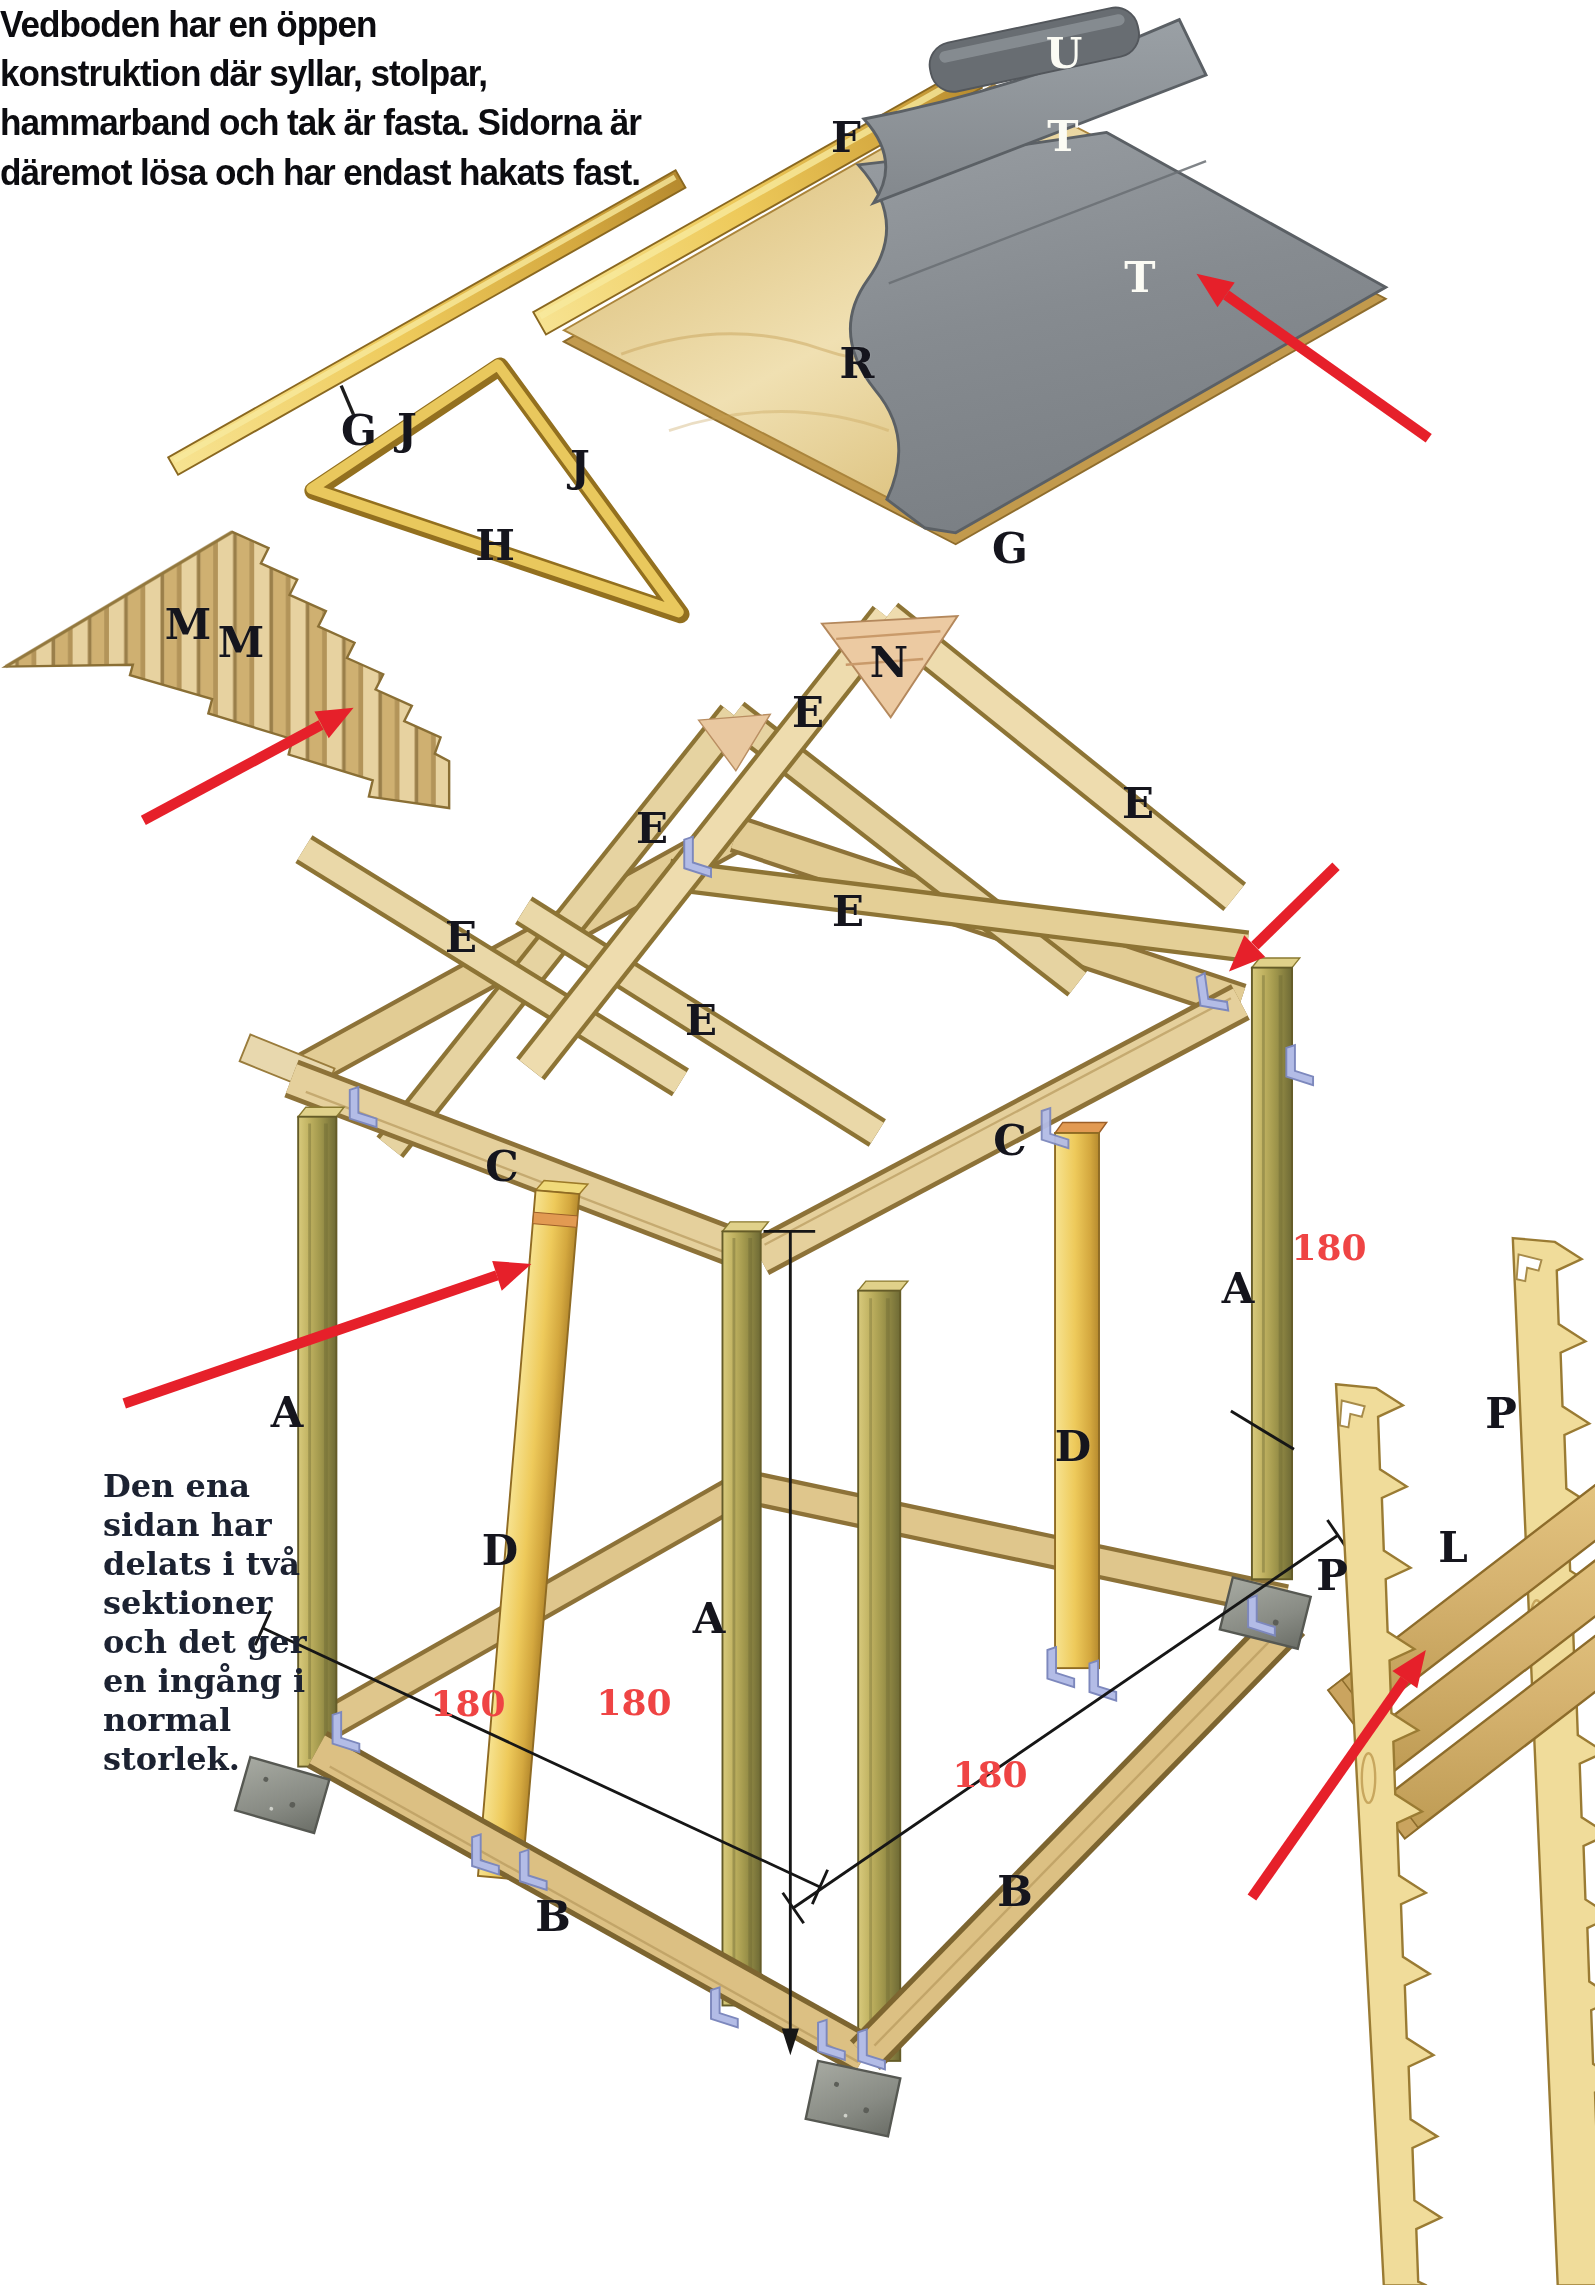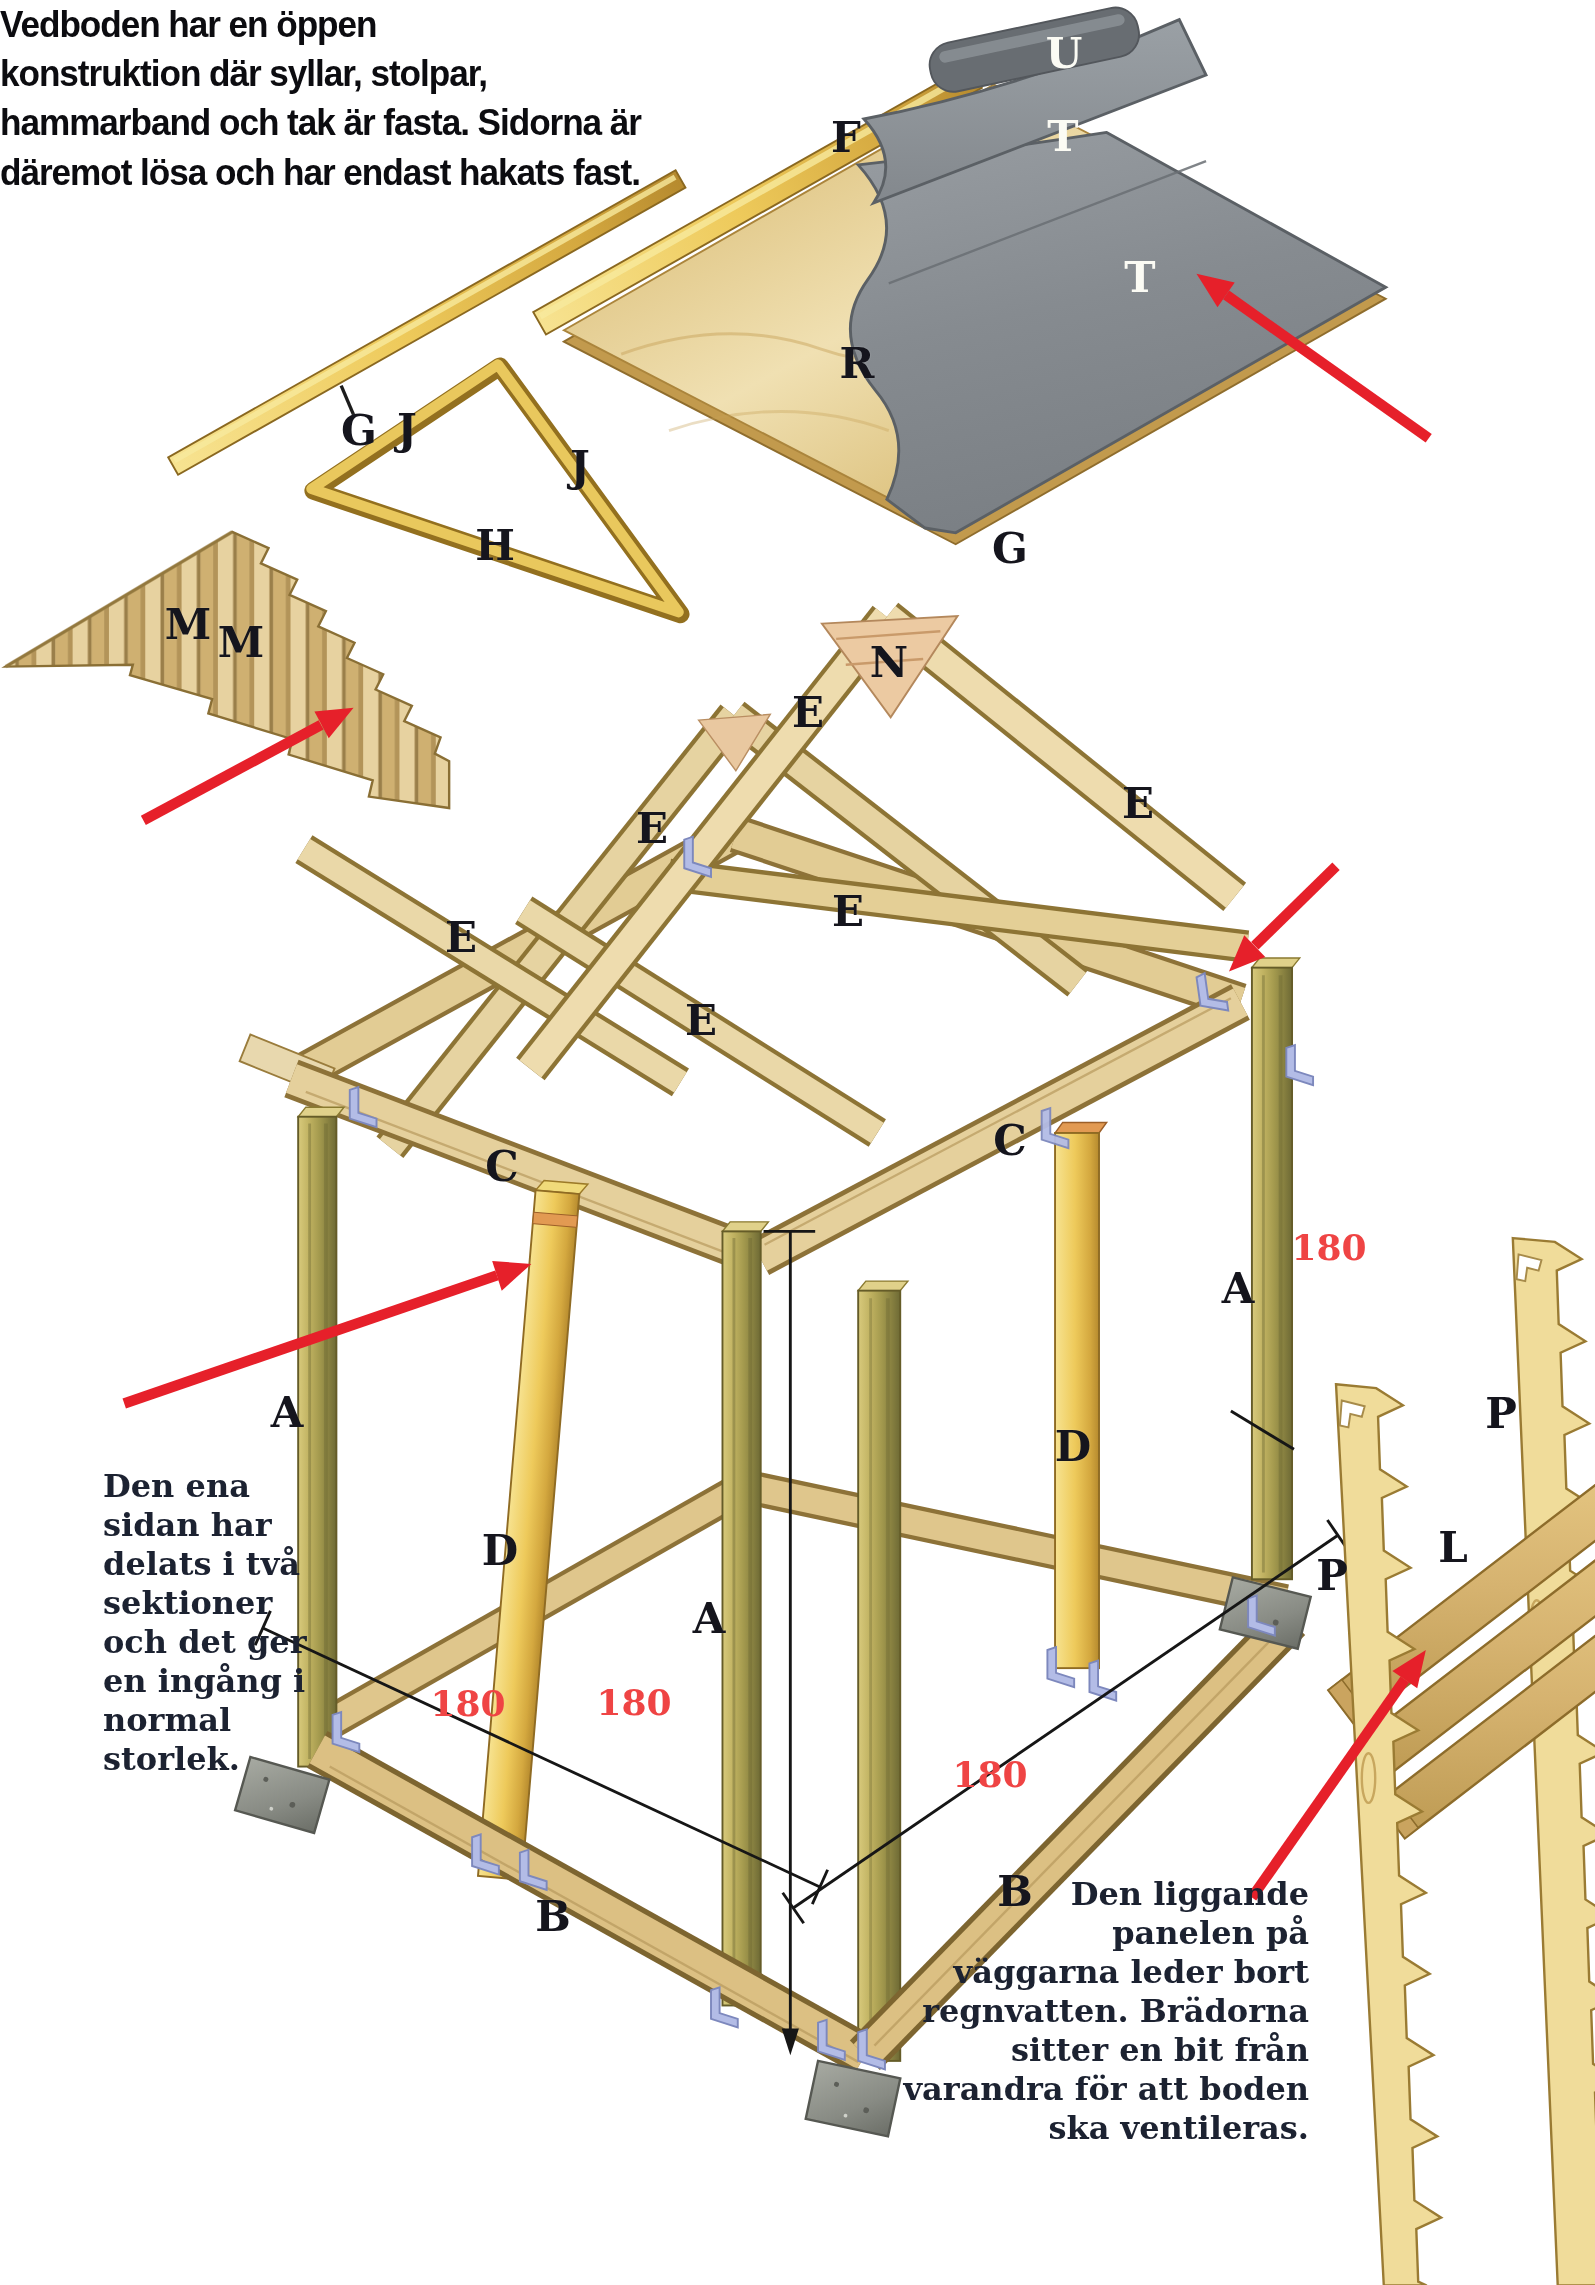--- a/index.html
+++ b/index.html
@@ -317,27 +317,20 @@
 </svg>
 
 <div class="callout co-entrance">Den ena
 sidan har
 delats i två
 sektioner
 och det ger
 en ingång i
 normal
 storlek.</div>
-<div class="callout right co-panel">Den liggande
-panelen på
-väggarna leder bort
-regnvatten. Brädorna
-sitter en bit från
-varandra för att boden
-ska ventileras.</div>
 <div class="co-construction">Vedboden har en öppen
 konstruktion där syllar, stolpar,
 hammarband och tak är fasta. Sidorna är
 däremot lösa och har endast hakats fast.</div>
 
 <div class="labels">
       <span class="part-label light" style="left: 1064px; top: 53px;">U</span>
       <span class="part-label light" style="left: 1063px; top: 136px;">T</span>
       <span class="part-label light" style="left: 1140px; top: 277px;">T</span>
       <span class="part-label" style="left: 846px; top: 137px;">F</span>

